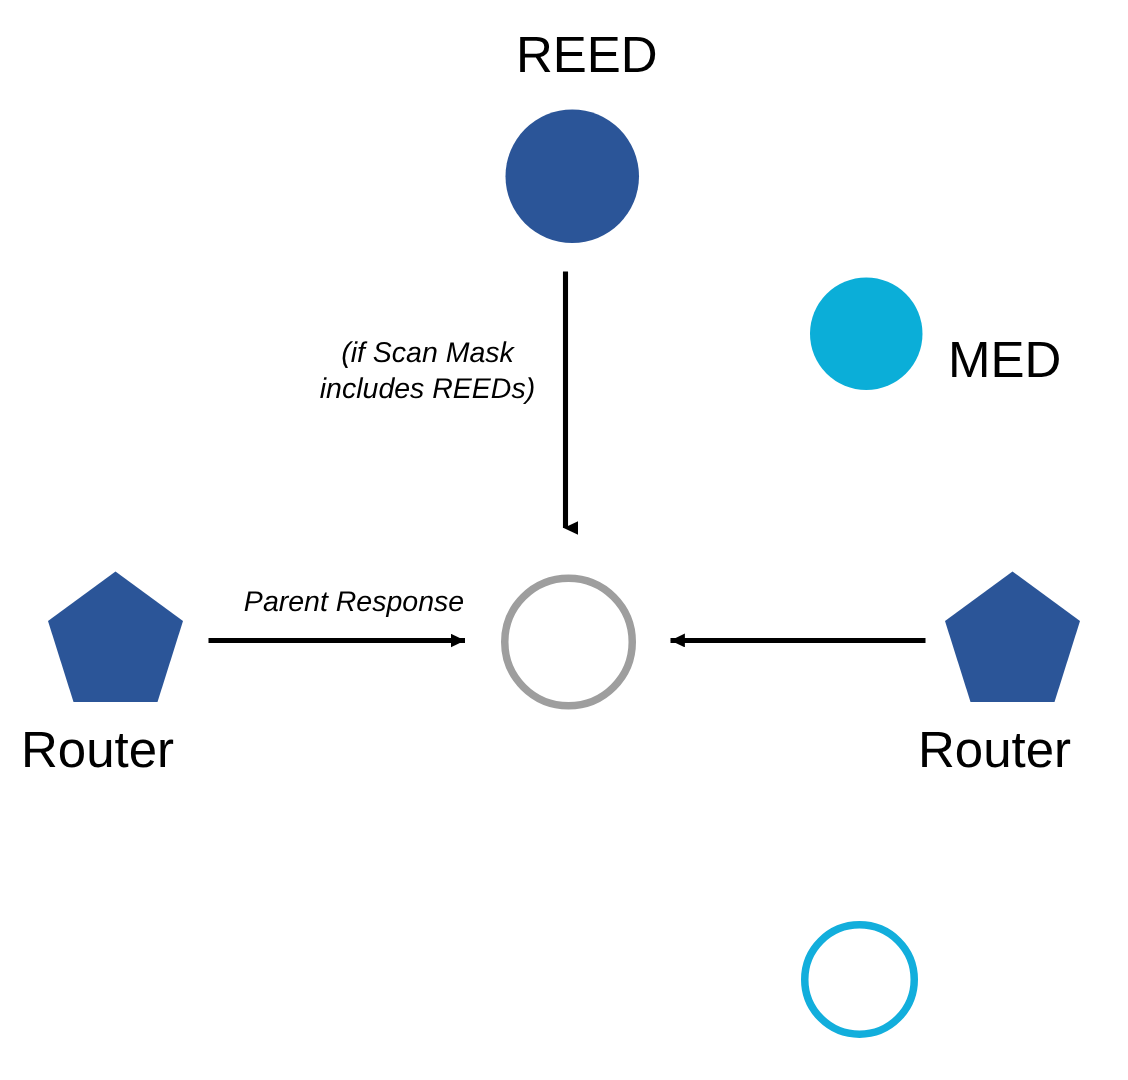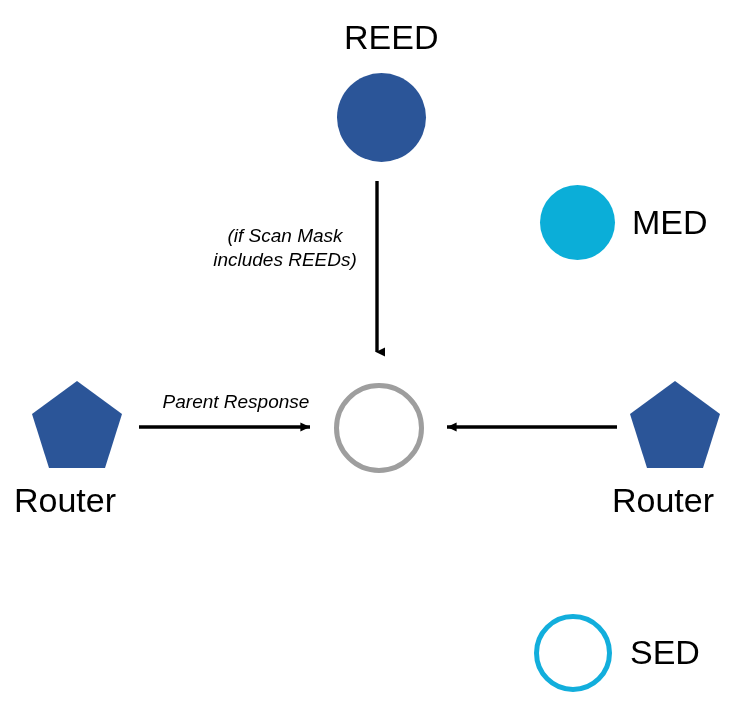--- a/index.html
+++ b/index.html
@@ -64,25 +64,24 @@
 <body>
 
 <div id="canvas">
 
   <div class="node-label" style="left:344px; top:20px;">REED</div>
 
   <div class="shape circle-filled" style="left:337px; top:73px; width:89px; height:89px; background:#2B5598;"></div>
 
   <div class="shape circle-filled" style="left:540px; top:185px; width:75px; height:75px; background:#0BAED8;"></div>
 
-  <div class="node-label" style="left:632px; top:205px;">MED</div>
+  <div class="node-label" style="left:632px; top:223px;">MED</div>
 
   <div class="shape circle-hollow" style="left:534px; top:614px; width:78px; height:78px; border:5px solid #12AEDC;"></div>
 
-  <div class="node-label" style="left:630px; top:635px;">SED</div>
 
   <div class="shape circle-hollow" style="left:334px; top:383px; width:90px; height:90px; border:5px solid #9E9E9E;"></div>
 
   <svg class="shape pentagon" style="left:30px; top:379px;" width="94" height="92" viewBox="0 0 94 92" xmlns="http://www.w3.org/2000/svg">
     <polygon points="47,2 92,35 75,89 19,89 2,35" fill="#2B5598"></polygon>
   </svg>
 
   <div class="node-label" style="left:14px; top:483px;">Router</div>
 
   <svg class="shape pentagon" style="left:628px; top:379px;" width="94" height="92" viewBox="0 0 94 92" xmlns="http://www.w3.org/2000/svg">

